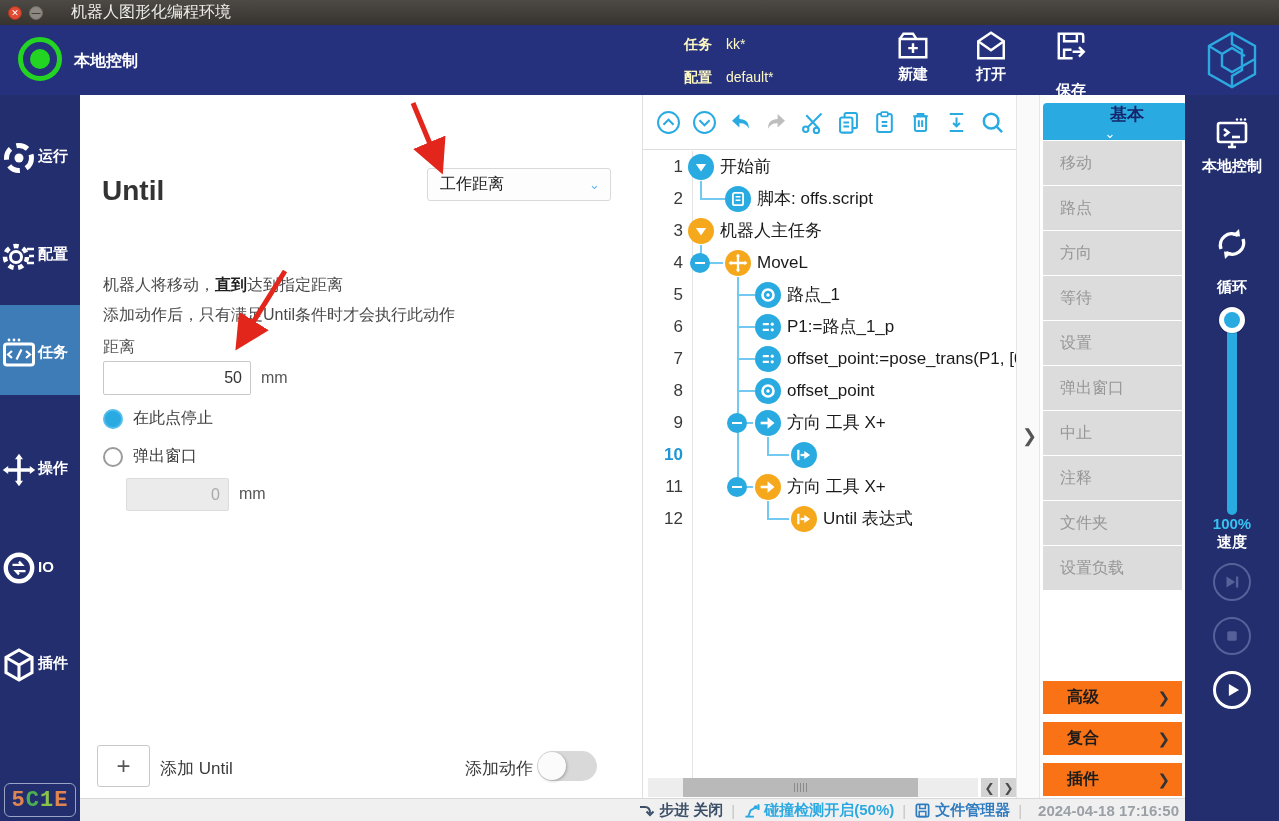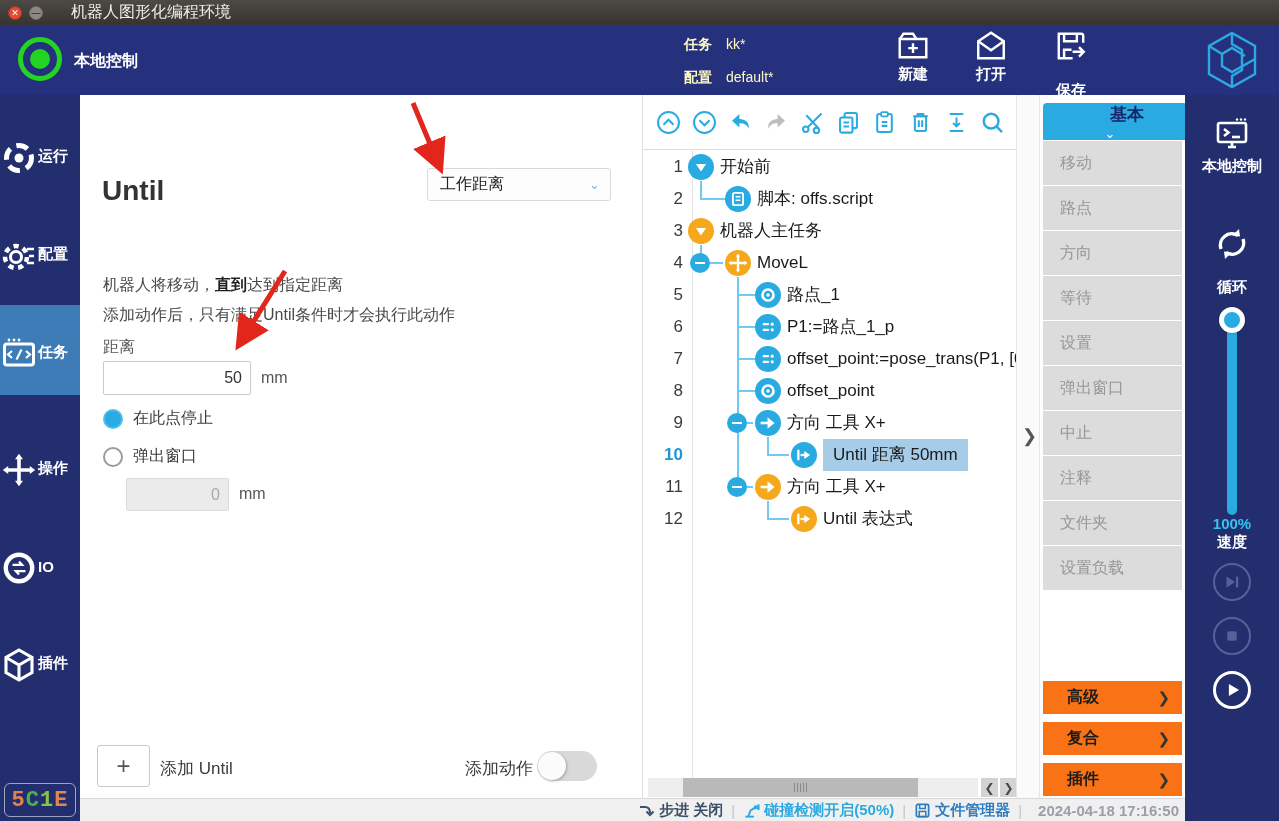--- a/index.html
+++ b/index.html
@@ -412,21 +412,20 @@
             </svg></div>
           <span class="lb" style="left:144px">方向 工具 X+</span>
         </div>
         <div class="trow" style="top: 344px;">
           <div class="num sel">10</div>
           <div class="node-ic" style="left:148px;background:#29abe2"><svg viewBox="0 0 24 24" width="100%" height="100%">
               <path d="M6.8 7.2v9.6" stroke="#fff" stroke-width="2.1"></path>
               <path d="M8.8 12h4.5" stroke="#fff" stroke-width="2.1"></path>
               <path d="M12.3 8.2l5.4 3.8-5.4 3.8z" fill="#fff"></path>
             </svg></div>
-          <span class="lb sel" style="left:180px">Until 距离 50mm</span>
         </div>
         <div class="trow" style="top: 376px;">
           <div class="num">11</div>
           <div class="minus-ic" style="left:84px"></div>
           <div class="node-ic" style="left:112px;background:#f5a81c"><svg viewBox="0 0 24 24" width="100%" height="100%">
               <path d="M5.2 12h7.5" stroke="#fff" stroke-width="2.4"></path>
               <path d="M11.6 6.8l6.4 5.2-6.4 5.2z" fill="#fff"></path>
             </svg></div>
           <span class="lb" style="left:144px">方向 工具 X+</span>
         </div>

